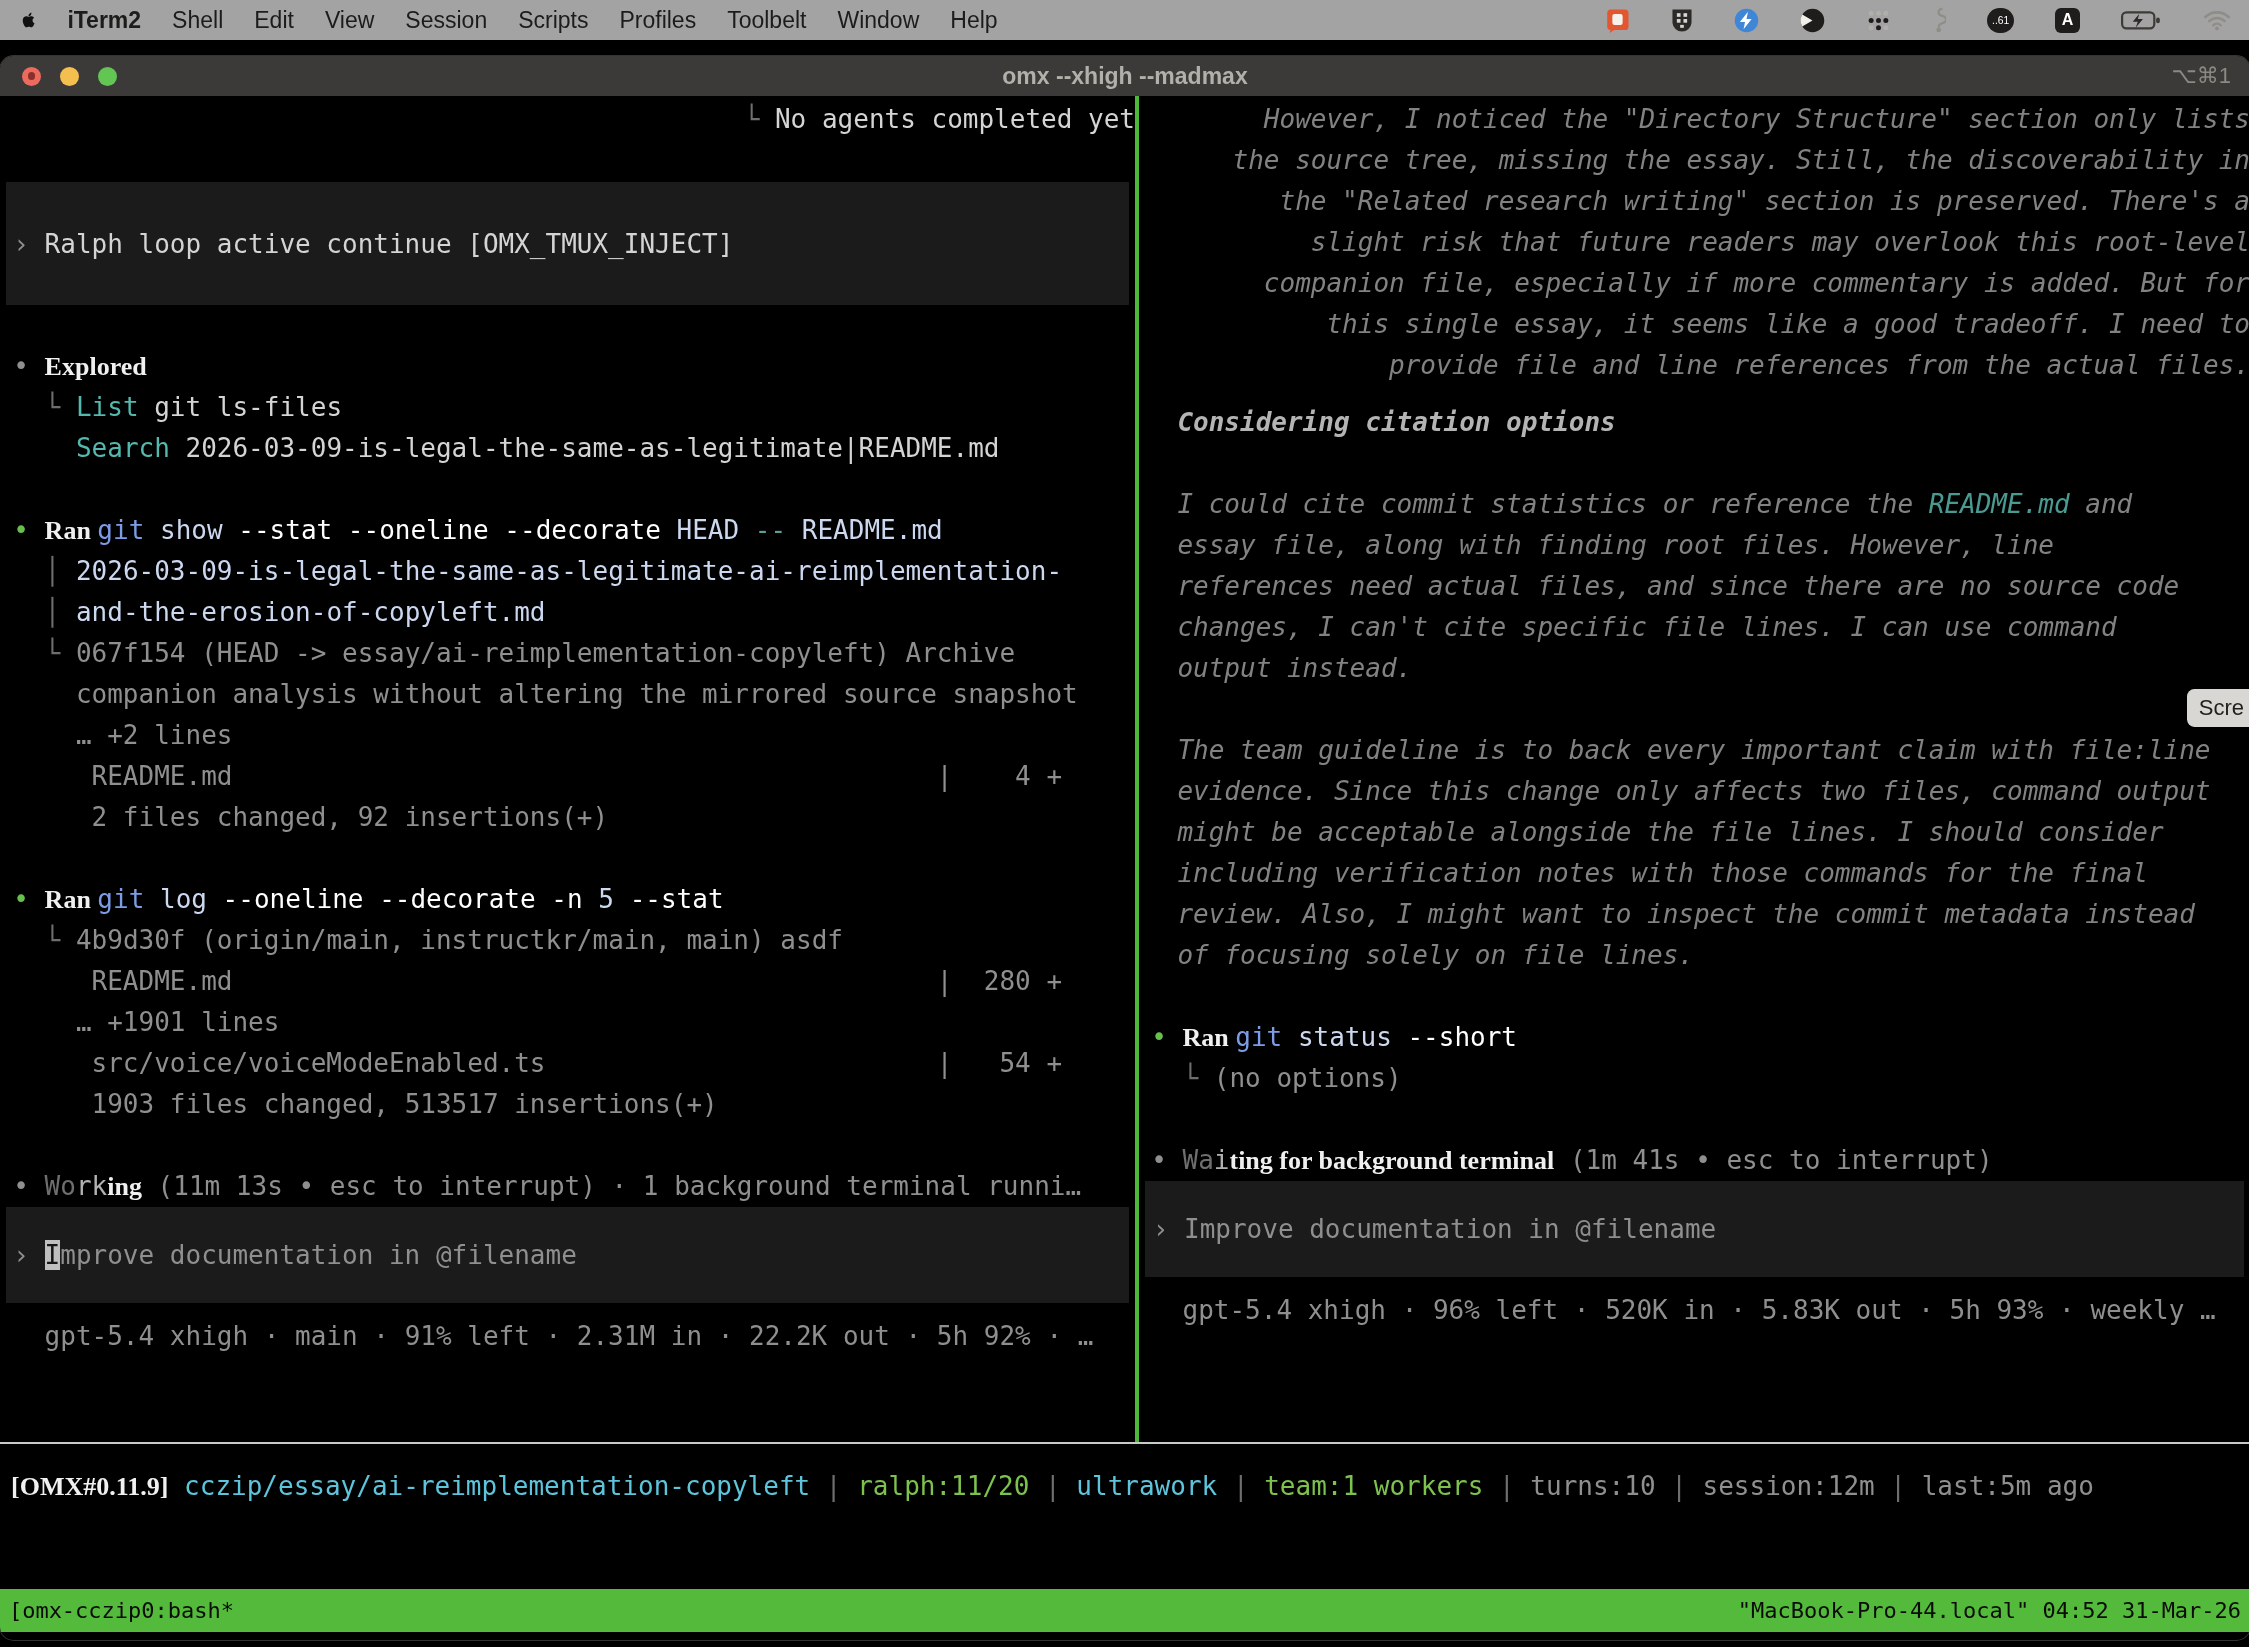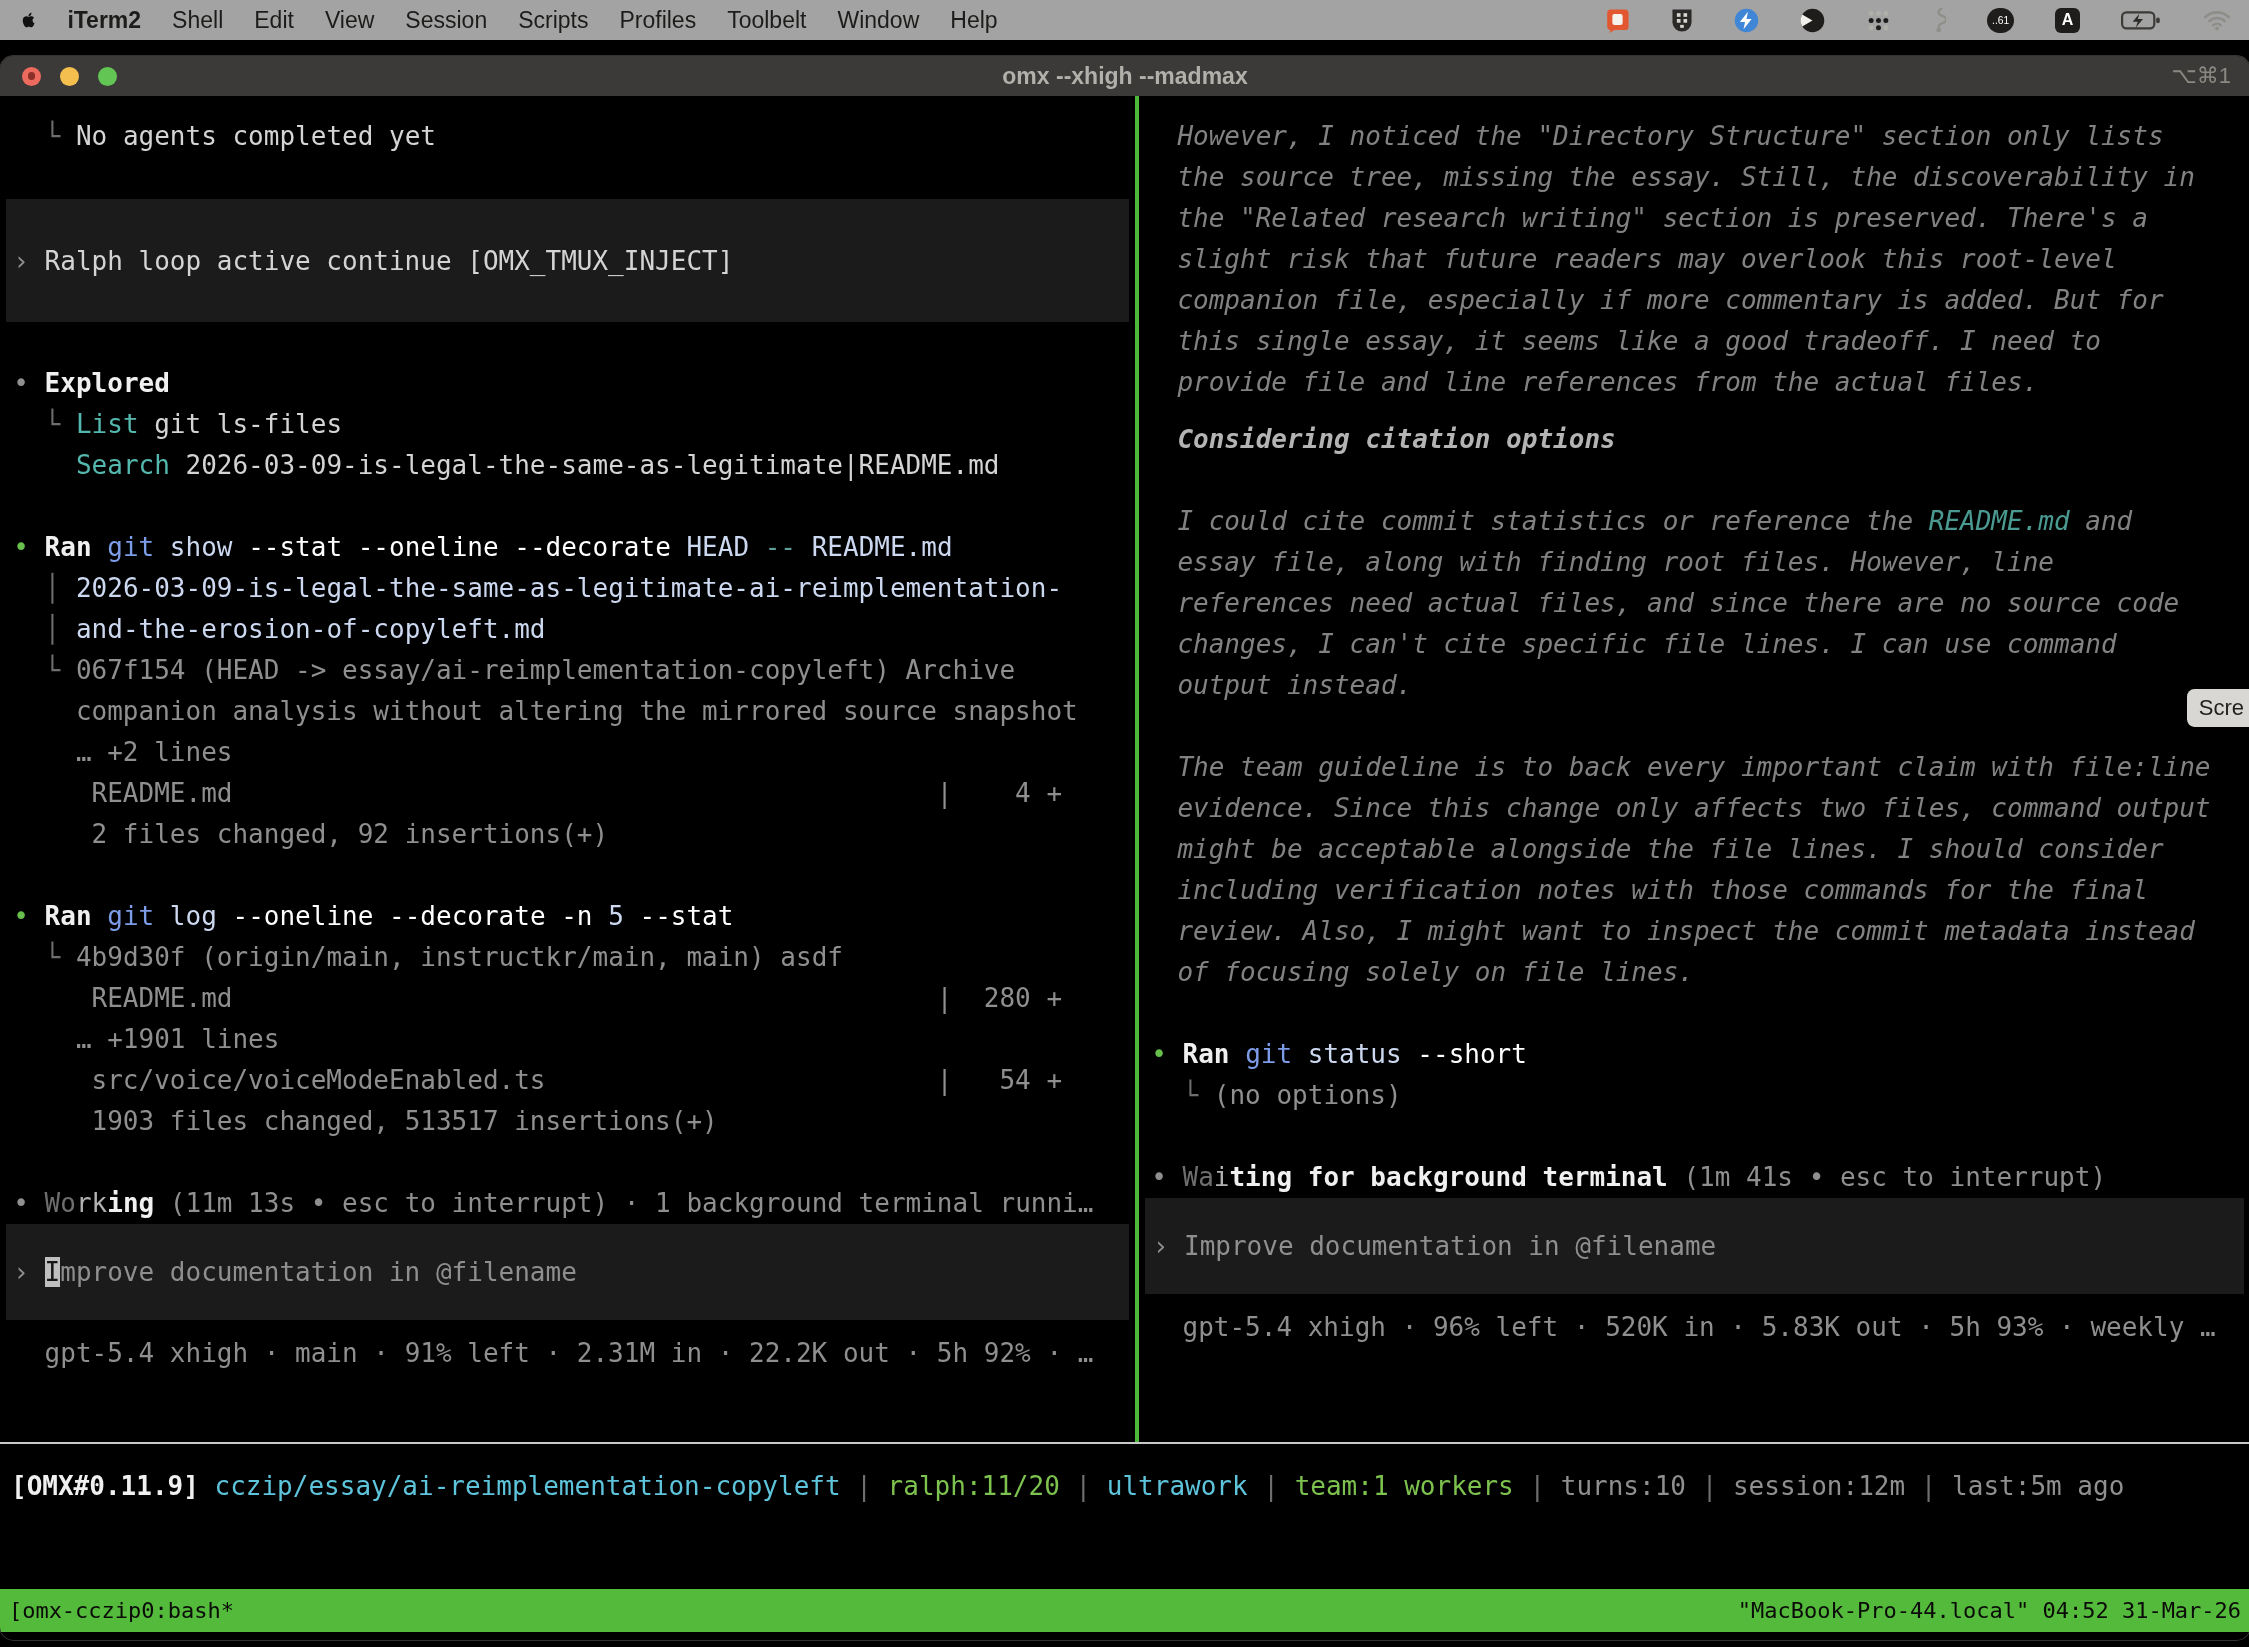--- a/index.html
+++ b/index.html
@@ -58,30 +58,30 @@
   .pane { position:relative; box-sizing:border-box; }
   .pane.left  { width:1135px; padding-left:0; }
   .pane.left  .line { padding-left:13.3px; }
   .divider-v { width:4.4px; background:#4db839; }
   .pane.right { flex:1; }
   .pane.right .line { padding-left:11.8px; }
   .pane.right .para .line, .pane.right .hline { padding-left:38px; }
 
   .line { height:41px; line-height:41px; font-size:26px; white-space:pre; }
   .gap   { margin-top:41px; }
-  .mt7   { margin-top:20px; }
+  .mt7   { margin-top:3px;text-align:right; }
   .mt18  { margin-top:13.3px; }
   .gapbox{ margin-top:57px; }
 
   
   .dg   { color:#6e6e6e; }
   .g    { color:#8f8f8f; }
   .mid  { color:#b2b2b2; }
   .w    { color:#d4d4d4; }
-  .wb   { color:#f0f0f0; font-weight:bold; }
+  .wb   { color:#f0f0f0; font-weight:bold;font-family:Liberation Serif, serif; }
   .pale { color:#ccd8f0; }
   .blue { color:#7d9ce8; }
   .pink { color:#ffffff; }
   .teal { color:#54b8ae; }
   .teald{ color:#5f9e96; }
   .grn  { color:#67bf4c; }
   .cyan { color:#5ec4dc; }
   .lime { color:#7dc24e; }
   .rg   { color:#828282; }
   .rh   { color:#b4b4b4; font-weight:bold;margin-top:16px; }

